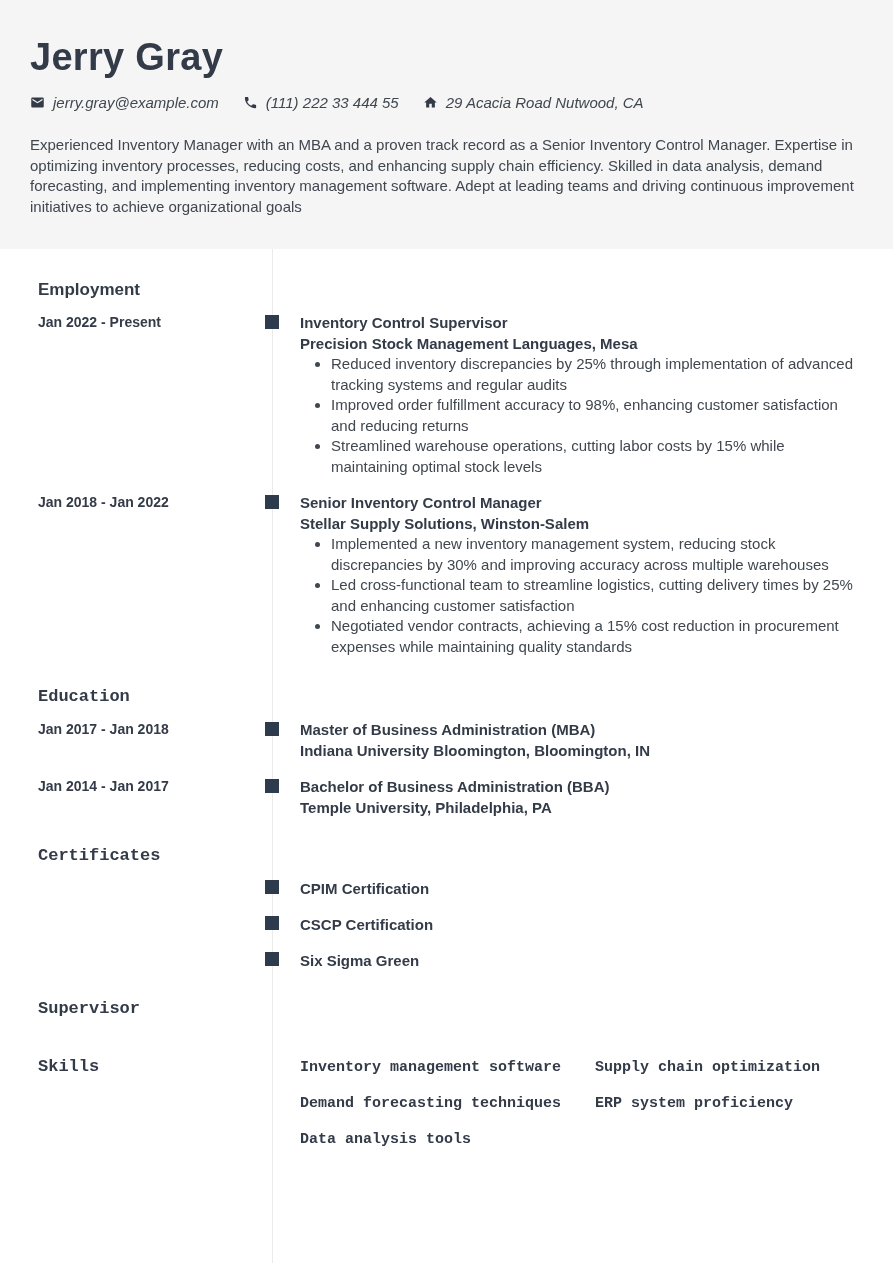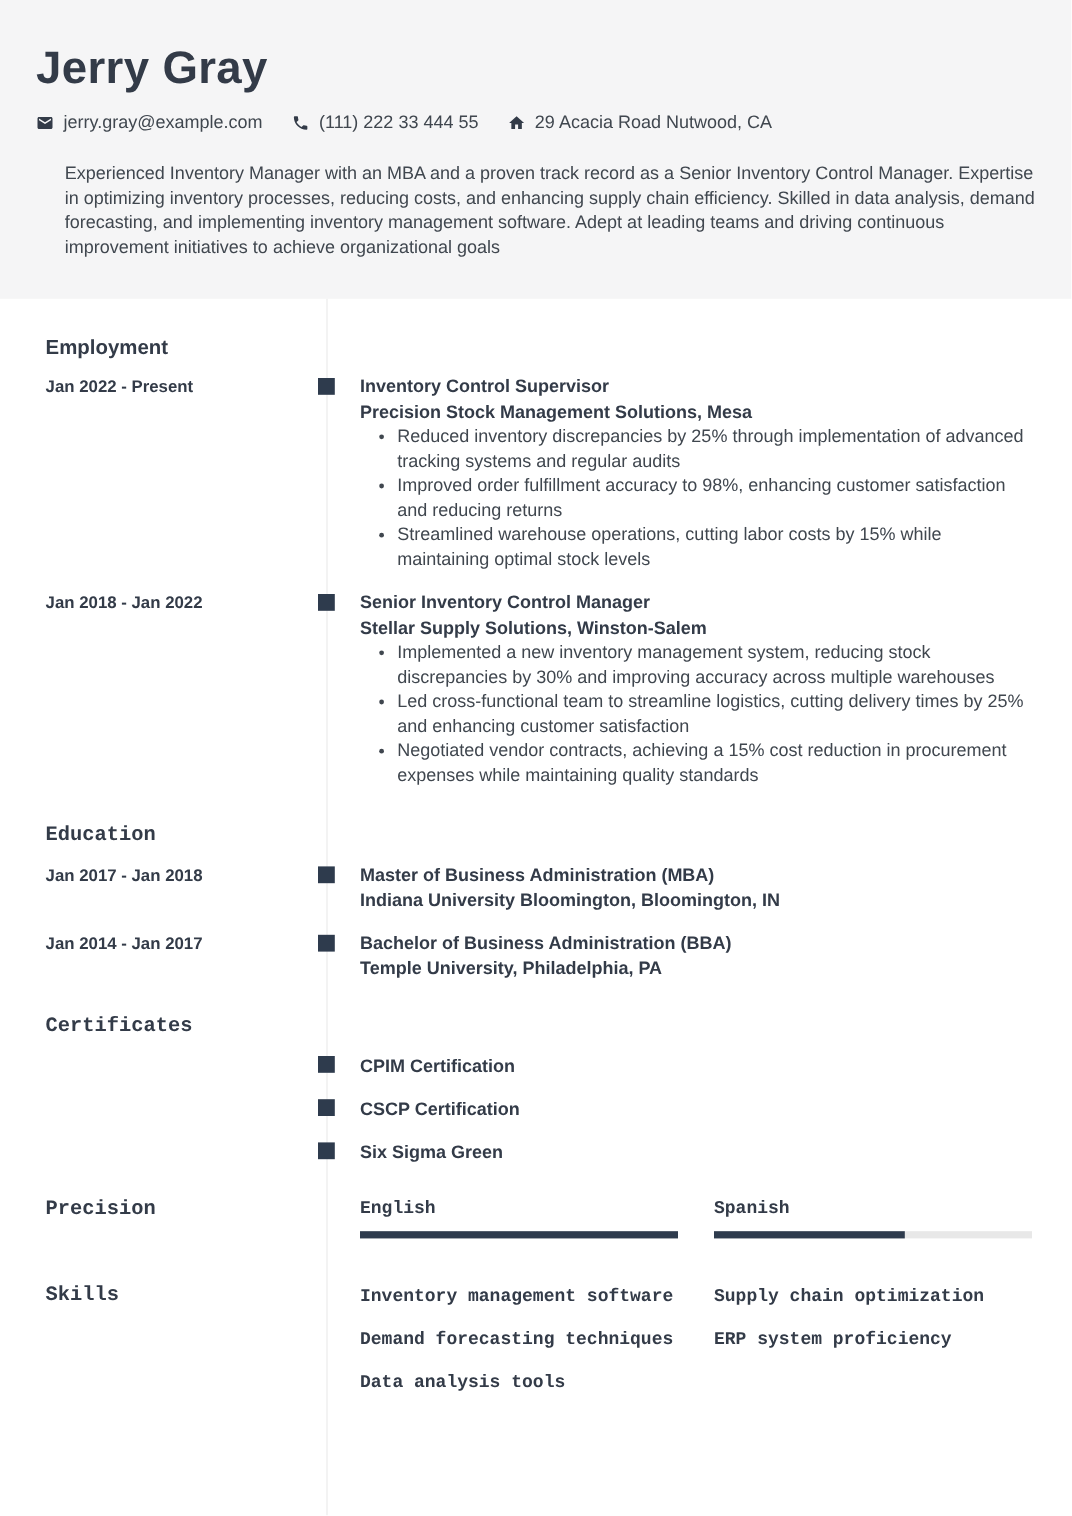--- a/index.html
+++ b/index.html
@@ -28,29 +28,28 @@
     line-height: 44px;
   }
   .contact-row {
     display: flex;
     align-items: center;
     gap: 24px;
     margin-top: 15px;
     font-size: 15px;
     color: var(--text);
   }
-  .contact-item { display: flex; align-items: center; gap: 8px; }
+  .contact-item { display: flex; align-items: center; gap: 8px; font-style: italic; }
   .cicon svg { width: 15px; height: 15px; fill: var(--dark); display: block; }
   .summary {
     margin-top: 24px;
     font-size: 15px;
     line-height: 20.5px;
     color: var(--text);
     max-width: 833px;
-    margin-left: 24px;
   }
   
   .main {
     position: relative;
     box-sizing: border-box;
     padding-top: 31px;
     min-height: 1014px;
   }
   .vdivider {
     position: absolute;
@@ -198,21 +197,21 @@
       </div>
     <div class="right"></div>
   </div>
 
   <div class="row entry-row">
     <div class="left">
       <div class="date">Jan 2022 - Present</div>
     </div>
     <div class="right">
       <div class="entry-title"><span class="marker"></span><span>Inventory Control Supervisor</span></div>
-      <div class="entry-sub">Precision Stock Management Solutions, Mesa</div>
+      <div class="entry-sub">Precision Stock Management Languages, Mesa</div>
       <ul class="bullets">
         <li>Reduced inventory discrepancies by 25% through implementation of advanced tracking systems and regular audits</li>
         <li>Improved order fulfillment accuracy to 98%, enhancing customer satisfaction and reducing returns</li>
         <li>Streamlined warehouse operations, cutting labor costs by 15% while maintaining optimal stock levels</li>
       </ul>
     </div>
   </div>
 
   <div class="row entry-row second">
     <div class="left">
@@ -266,38 +265,22 @@
     <div class="left"></div>
     <div class="right">
       <div class="cert-item first"><span class="marker"></span><span>CPIM Certification</span></div>
       <div class="cert-item"><span class="marker"></span><span>CSCP Certification</span></div>
       <div class="cert-item"><span class="marker"></span><span>Six Sigma Green</span></div>
     </div>
   </div>
 
   <div class="row section langs">
     <div class="left">
-        <h2 class="section-heading">Precision</h2>
-      </div>
-    <div class="right">
-      <div class="lang-grid">
-        <div>
-          <div class="lang-name">English</div>
-          <div class="lang-bar">
-            <div class="lang-fill" style="width: 100%;"></div>
-          </div>
-        </div>
-        <div>
-          <div class="lang-name">Spanish</div>
-          <div class="lang-bar">
-            <div class="lang-fill" style="width: 60%;"></div>
-          </div>
-        </div>
-      </div>
-    </div>
+        <h2 class="section-heading">Supervisor</h2>
+      </div>
   </div>
 
   <div class="row section skills">
     <div class="left">
         <h2 class="section-heading">Skills</h2>
       </div>
     <div class="right">
       <div class="skills-grid">
         <div class="skill">Inventory management software</div>
         <div class="skill">Supply chain optimization</div>

